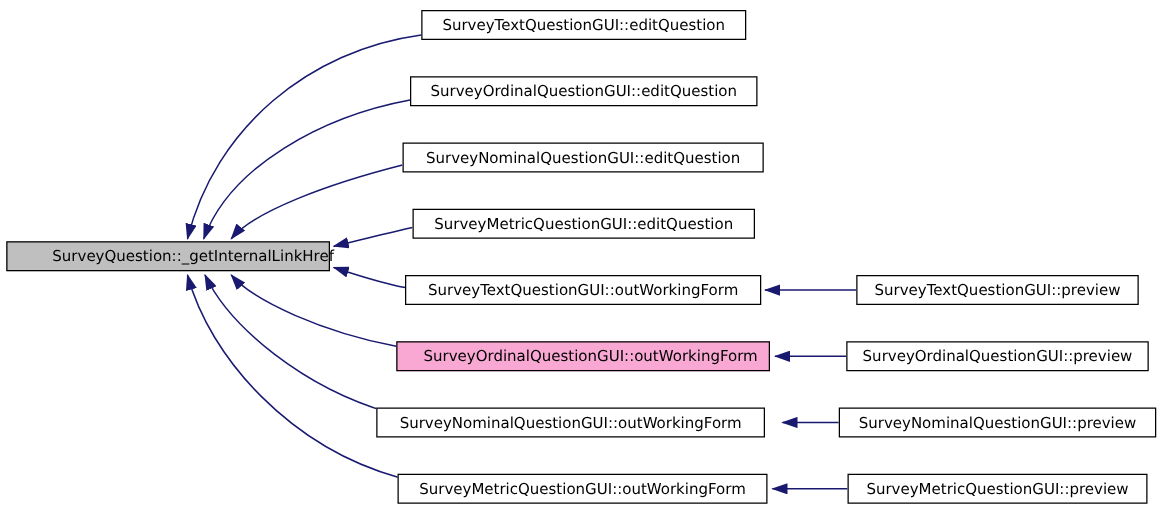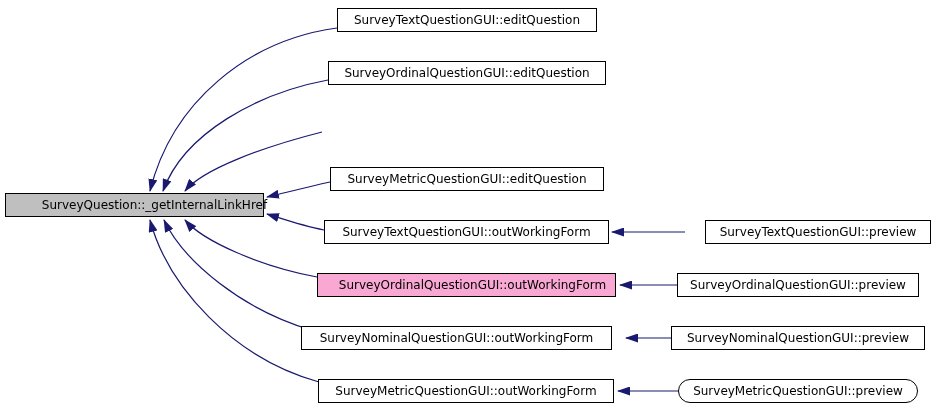--- a/index.html
+++ b/index.html
@@ -65,32 +65,33 @@
     <path class="edge-path" d="M671,338 L626,338" marker-end="url(#arrow)" stroke="#191970"></path>
     <path class="edge-path" d="M678,391 L618,391" marker-end="url(#arrow)" stroke="#191970"></path>
   </svg>
 
   <div class="node focus" style="left: 5px; top: 193px; width: 259px; border-color: rgb(0, 0, 0); background: rgb(191, 191, 191);">SurveyQuestion::_getInternalLinkHref</div>
 
   <div class="node" style="left: 337px; top: 8px; width: 260px; border-color: rgb(0, 0, 0); background: rgb(255, 255, 255);">SurveyTextQuestionGUI::editQuestion</div>
 
   <div class="node" style="left: 328px; top: 61px; width: 278px; border-color: rgb(0, 0, 0); background: rgb(255, 255, 255);">SurveyOrdinalQuestionGUI::editQuestion</div>
 
+  <div class="node" style="left: 322px; top: 114px; width: 289px; border-color: rgb(0, 0, 0); background: rgb(255, 255, 255);">SurveyNominalQuestionGUI::editQuestion</div>
 
   <div class="node" style="left: 324px; top: 220px; width: 285px; border-color: rgb(0, 0, 0); background: rgb(255, 255, 255);">SurveyTextQuestionGUI::outWorkingForm</div>
 
   <div class="node" style="left: 330px; top: 167px; width: 274px; border-color: rgb(0, 0, 0); background: rgb(255, 255, 255);">SurveyMetricQuestionGUI::editQuestion</div>
 
   <div class="node" style="left: 317px; top: 273px; width: 299px; border-color: rgb(0, 0, 0); background: #f9a8d4; padding-left: 12px;">SurveyOrdinalQuestionGUI::outWorkingForm</div>
 
   <div class="node" style="left: 301px; top: 326px; width: 311px; border-color: rgb(0, 0, 0); background: rgb(255, 255, 255);">SurveyNominalQuestionGUI::outWorkingForm</div>
 
   <div class="node" style="left: 318px; top: 379px; width: 296px; border-color: rgb(0, 0, 0); background: rgb(255, 255, 255);">SurveyMetricQuestionGUI::outWorkingForm</div>
 
-  <div class="node" style="left: 685px; top: 220px; width: 226px; border-color: rgb(0, 0, 0); background: rgb(255, 255, 255); margin-left: 20px;">SurveyTextQuestionGUI::preview</div>
+  <div class="node" style="left: 685px; top: 220px; width: 226px; border-color: rgb(0, 0, 0); background: rgb(255, 255, 255);">SurveyTextQuestionGUI::preview</div>
 
   <div class="node" style="left: 677px; top: 273px; width: 242px; border-color: rgb(0, 0, 0); background: rgb(255, 255, 255); text-align: right;">SurveyOrdinalQuestionGUI::preview</div>
 
   <div class="node" style="left: 671px; top: 326px; width: 254px; border-color: rgb(0, 0, 0); background: rgb(255, 255, 255);">SurveyNominalQuestionGUI::preview</div>
 
-  <div class="node" style="left: 678px; top: 379px; width: 240px; border-color: rgb(0, 0, 0); background: rgb(255, 255, 255); border-radius: 12px;">SurveyMetricQuestionGUI::preview</div>
+  <div class="node" style="left: 678px; top: 379px; width: 240px; border-color: rgb(0, 0, 0); background: rgb(255, 255, 255);">SurveyMetricQuestionGUI::preview</div>
 
 </div>
 
 </body></html>

